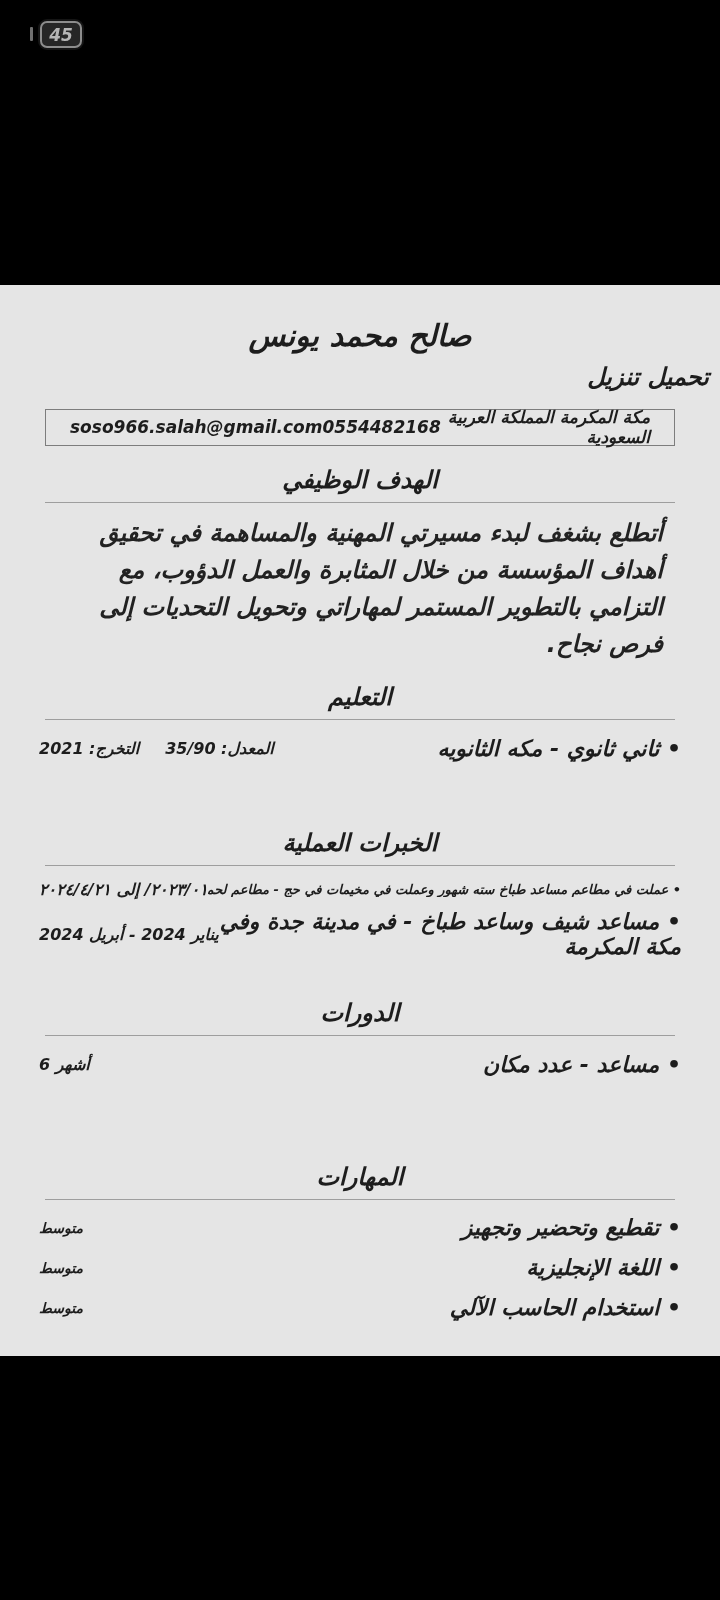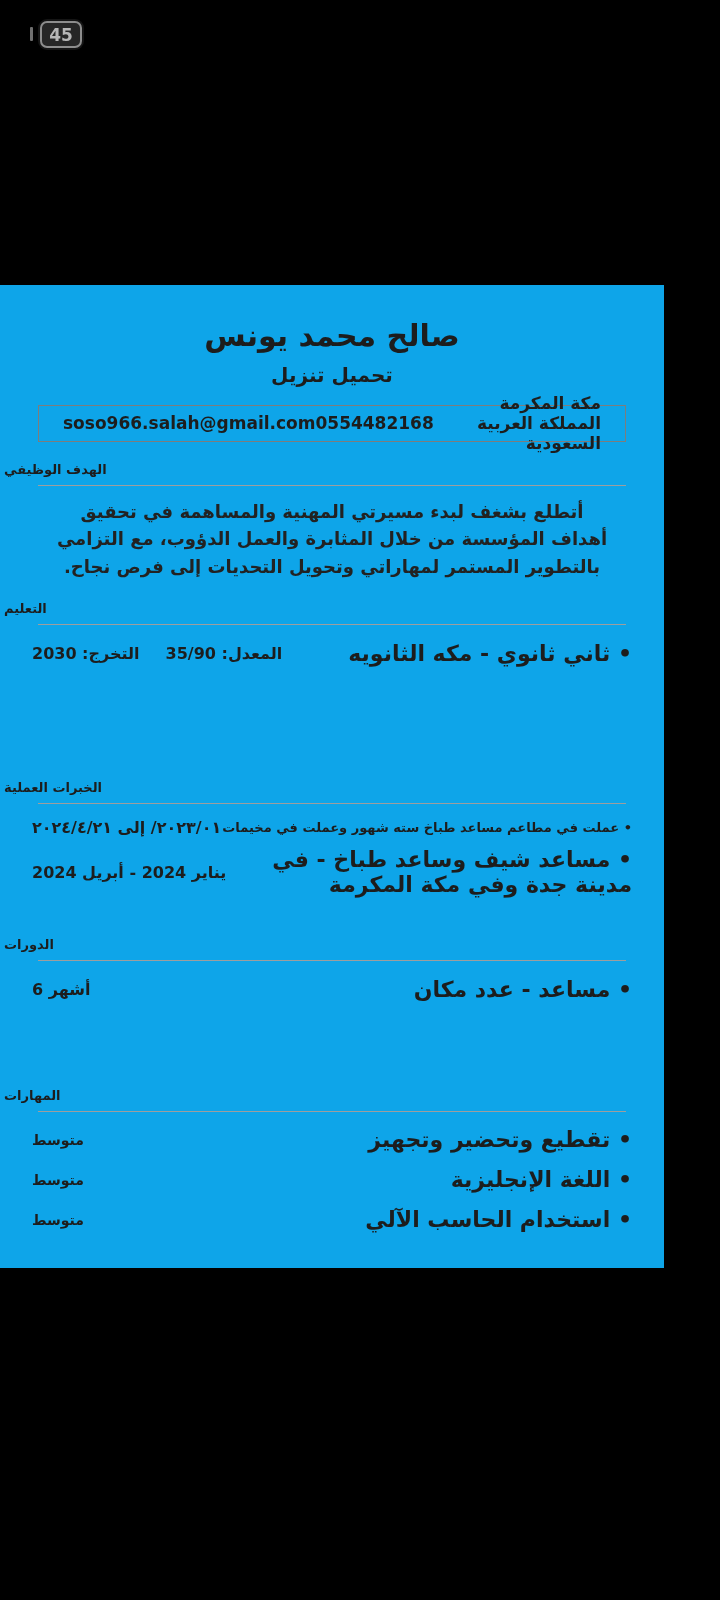--- a/index.html
+++ b/index.html
@@ -1,61 +1,61 @@
 <!DOCTYPE html>
 <html lang="ar"><head>
 <meta charset="utf-8">
 <style>
   * { margin:0; padding:0; box-sizing:border-box; }
   html,body { width:720px; height:1600px; background:#000; font-family:"DejaVu Sans", sans-serif; }
-  .screen { position:relative; width:720px; height:1600px; background:#000; overflow:hidden; }
+  .screen { position:relative; width:720px; height:1600px; background:#000; overflow:hidden;font-style:italic; }
 
   
   .tick { position:absolute; top:27px; left:30px; width:3px; height:14px; background:#6f6f6f; border-radius:1px; }
   .tab-badge {
     position:absolute; top:21px; left:40px; min-width:42px; height:27px;
     background:#262626; border:2px solid #8d8d8d; border-radius:7px;
     color:#b5b5b5; font-size:17px; font-weight:700;
     display:flex; align-items:center; justify-content:center; padding:0 6px;
     box-shadow:0 0 0 2px rgba(60,60,60,.35);
   }
 
   
   .doc {
-    position:absolute; top:285px; left:0; width:664px; min-height:898px;
-    background:#0ea5e9; color:#1d1d1d; padding:32px 4px 36px; direction:rtl;
+    position:absolute; top:285px; left:0; width:720px; min-height:898px;
+    background:#e5e5e5; color:#1d1d1d; padding:32px 11px 36px; direction:rtl;
   }
   .name { text-align:center; font-size:30px; font-weight:700; line-height:1.25; }
-  .subtitle { text-align:center; font-size:20px; font-weight:700; margin-top:8px; }
+  .subtitle { font-size:24px; font-weight:700; margin-top:8px; }
 
   .contact {
     margin:18px 34px 0; height:37px; border:1px solid #7d7d7d;
     display:flex; align-items:center; justify-content:space-between;
     padding:0 24px; font-size:17px; font-weight:700;
   }
   .contact .ltr { direction:ltr; }
 
-  .section-h { text-align:left; font-size:13px; font-weight:700; margin-top:20px; }
+  .section-h { text-align:center; font-size:24px; font-weight:700; margin-top:20px; }
   .rule { border-top:1px solid #9e9e9e; margin:8px 34px 0; height:0; }
 
   .objective-text {
-    margin:12px 46px 0; text-align:center; font-size:18px; font-weight:700;
+    margin:12px 46px 0; font-size:24px; font-weight:700;
     line-height:1.55; color:#222;
   }
 
   .row {
     display:flex; justify-content:space-between; align-items:center;
     padding:0 28px; margin-top:16px;
   }
   .entry-title { font-size:22px; font-weight:700; }
   .entry-title::before { content:"\2022  "; }
   .entry-detail { font-size:16px; font-weight:700; flex-shrink:0; direction:ltr; text-align:left; }
   .entry-detail .gap { display:inline-block; width:26px; }
 
-  .h-experience { margin-top:114px; }
+  .h-experience { margin-top:68px; }
   .exp-row-small { margin-top:14px; }
   .exp-row-small .entry-title { font-size:13px; font-weight:600; white-space:nowrap; overflow:hidden; }
   .exp-row-main { margin-top:10px; }
 
   .h-courses { margin-top:40px; }
   .h-skills { margin-top:86px; }
   .skill-row { margin-top:15px; }
   .skill-row .entry-detail { font-size:14px; }
 </style>
 </head>
@@ -79,21 +79,21 @@
 
     <h2 class="section-h">الهدف الوظيفي</h2>
     <div class="rule"></div>
     <p class="objective-text">أتطلع بشغف لبدء مسيرتي المهنية والمساهمة في تحقيق أهداف المؤسسة من خلال المثابرة والعمل الدؤوب، مع التزامي بالتطوير المستمر لمهاراتي وتحويل التحديات إلى فرص نجاح.</p>
 
     <h2 class="section-h">التعليم</h2>
     <div class="rule"></div>
     <div class="row">
       <span class="entry-title">ثاني ثانوي - مكه الثانويه</span>
       <span class="entry-detail">
-        <span>المعدل: 35/90</span><span class="gap"></span><span>التخرج: 2030</span>
+        <span>المعدل: 35/90</span><span class="gap"></span><span>التخرج: 2021</span>
       </span>
     </div>
 
     <h2 class="section-h h-experience">الخبرات العملية</h2>
     <div class="rule"></div>
     <div class="row exp-row-small">
       <span class="entry-title">عملت في مطاعم مساعد طباخ سته شهور وعملت في مخيمات في حج - مطاعم لحم الخروف مخبز يانا مخيم الراجحي</span>
       <span class="entry-detail">٢٠٢٣/٠١/ إلى ٢٠٢٤/٤/٢١</span>
     </div>
     <div class="row exp-row-main">

